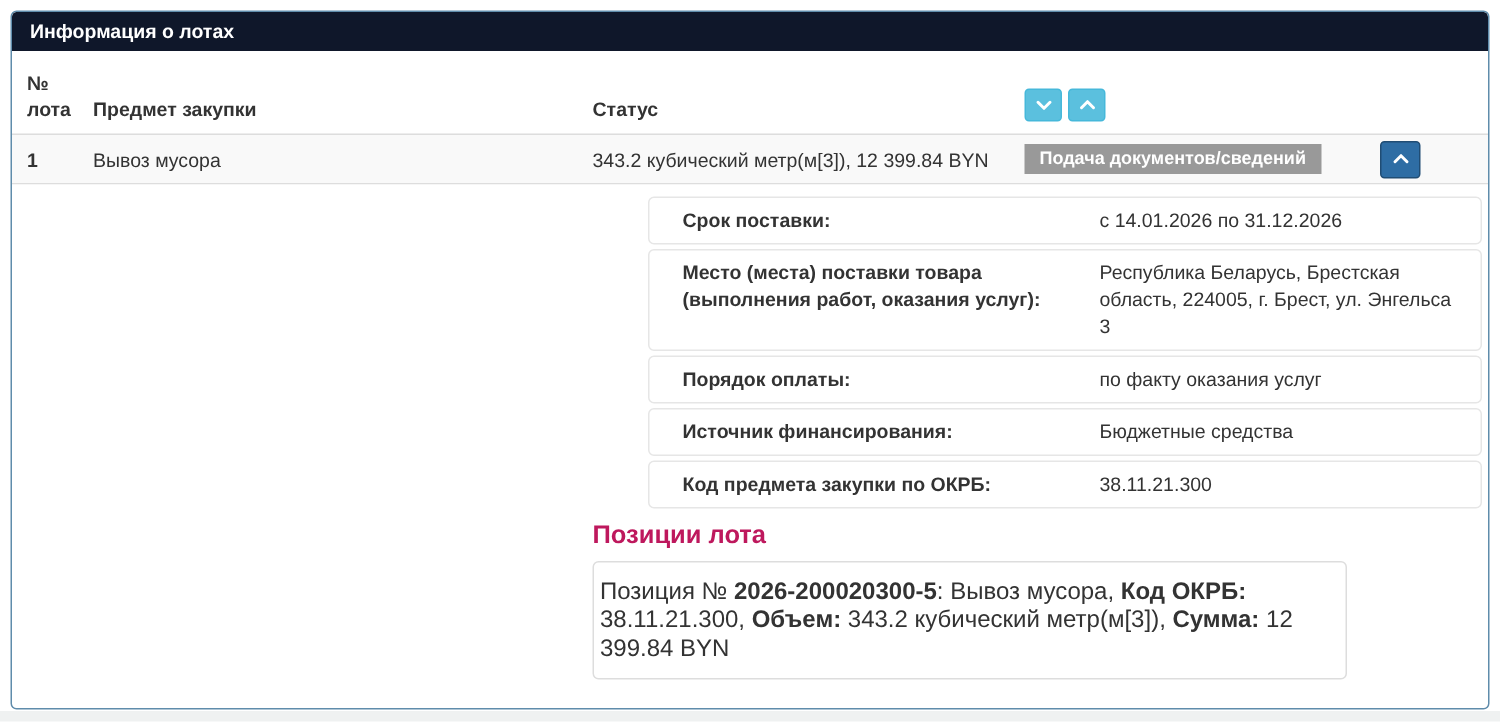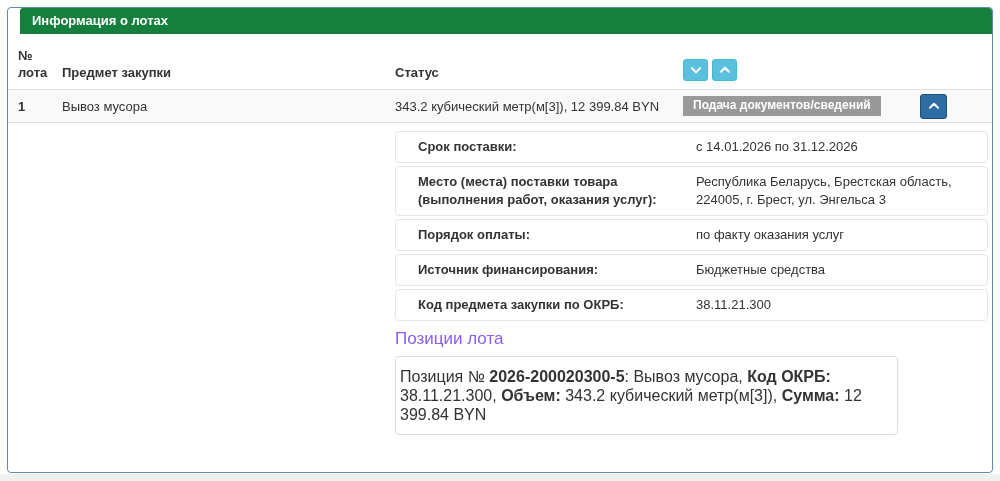--- a/index.html
+++ b/index.html
@@ -17,29 +17,28 @@
   }
   .panel {
     position: absolute; left: 7px; top: 7px;
     width: 986px; height: 466px;
     background: #fff;
     border: 1px solid #5f8cab;
     border-radius: 4px;
     overflow: hidden;
   }
   .panel-heading {
-    background: #15803d;
+    background: #0f172a;
     color: #fff;
     font-size: 13px;
     font-weight: bold;
     padding: 5px 12px 6px 12px;
     height: 26px;
     line-height: 15px;
     border-radius: 3px 3px 0 0;
-    margin-left: 12px;
   }
   .grid-row {
     display: grid;
     grid-template-columns: 44px 333px 288px 237px auto;
     padding-left: 10px;
   }
   .thead {
     height: 55px;
     align-items: end;
     padding-bottom: 8px;
@@ -93,27 +92,28 @@
   .details { width: 593px; }
   .detail-row {
     display: flex;
     background: #fff;
     border: 1px solid #e6e6e6;
     border-radius: 4px;
     margin-bottom: 3px;
     padding: 6px 10px 6px 22px;
     font-size: 13px;
     line-height: 18px;
+    margin-left: 37px;
   }
   .detail-label { width: 278px; font-weight: bold; flex-shrink: 0; padding-right: 10px; }
   .detail-value { flex: 1; }
   .positions-heading {
     font-size: 17px;
-    font-weight: 400;
-    color: #8b5cf6;
+    font-weight: 700;
+    color: #be185d;
     margin: 8px 0 7px 0;
   }
   .positions-box {
     border: 1px solid #ddd;
     border-radius: 4px;
     background: #fff;
     padding: 10px 4px;
     font-size: 16px;
     line-height: 19px;
     width: 503px;

